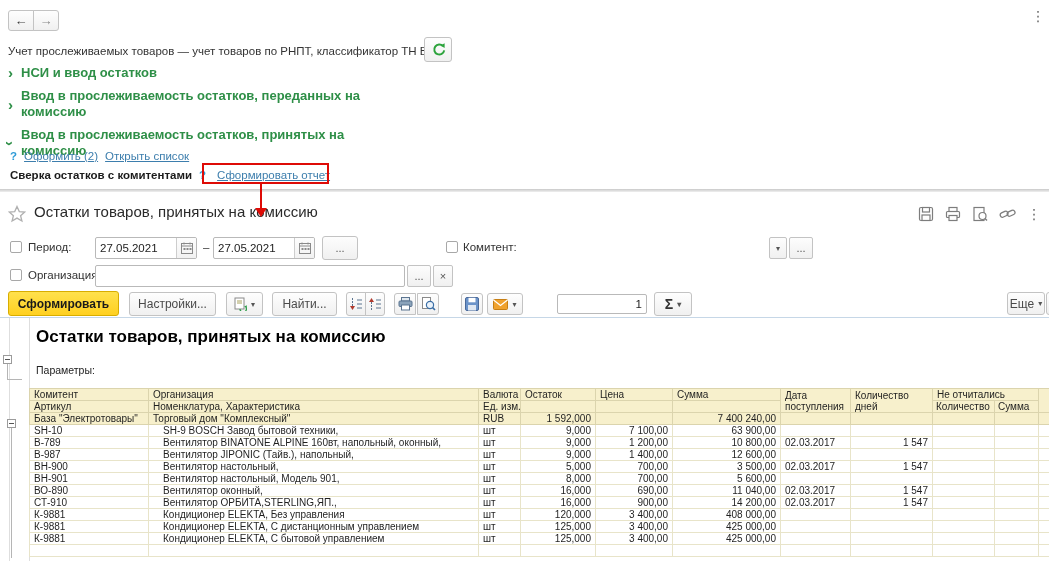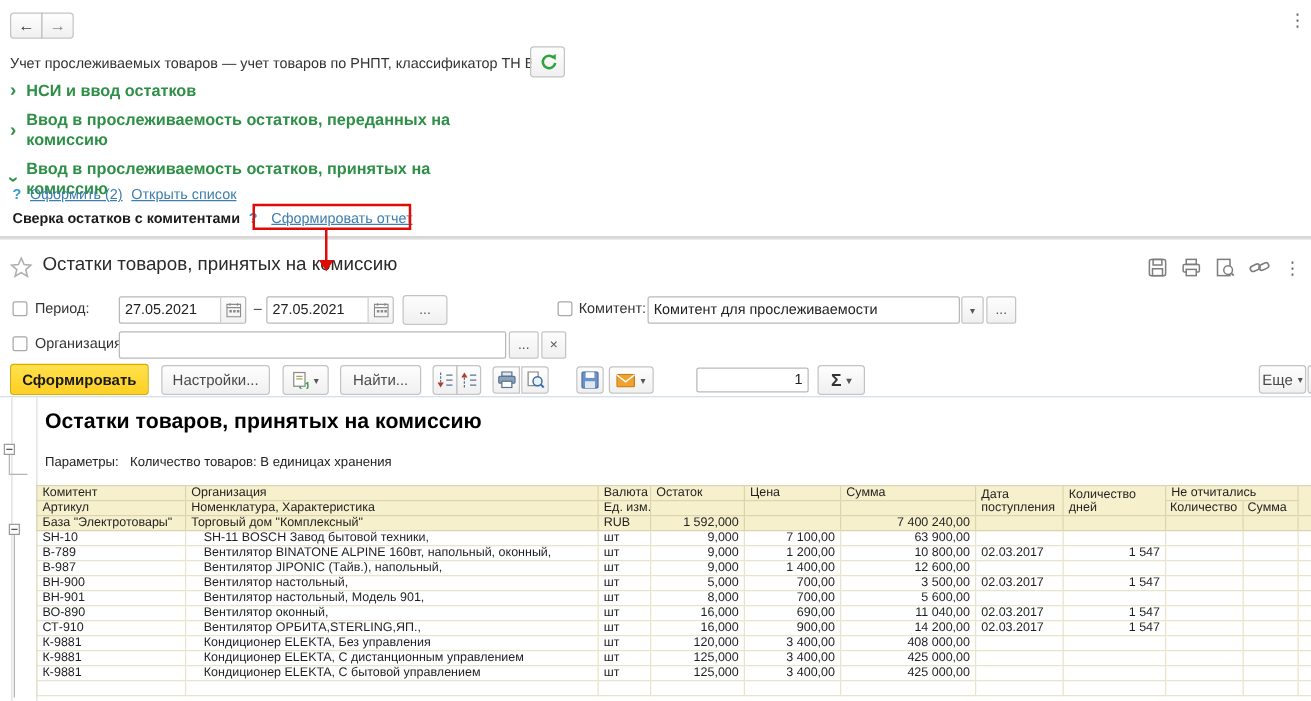--- a/index.html
+++ b/index.html
@@ -194,23 +194,20 @@
         <rect x="2.5" y="6" width="2" height="2" fill="#8a8a8a"></rect>
           <rect x="5.5" y="6" width="2" height="2" fill="#8a8a8a"></rect>
           <rect x="8.5" y="6" width="2" height="2" fill="#8a8a8a"></rect>
       </svg>
     </span>
   </div>
   <div class="smallbtn" style="left:322px; top:236px; width:36px; height:24px; border-radius:3px;">...</div>
 
   <div class="checkbox" style="left:446px; top:241px;"></div>
   <div class="flabel" style="left:463px; top:241px;">Комитент:</div>
-  <div class="input" style="left:518px; top:237px; width:250px; height:22px;">
-    <input value="Комитент для прослеживаемости" style="">
-  </div>
   <div class="smallbtn" style="left:769px; top:237px; width:18px; height:22px;">
       <span class="caret" style="font-size:8px;">▾</span>
     </div>
   <div class="smallbtn" style="left:789px; top:237px; width:24px; height:22px;">...</div>
 
   <div class="checkbox" style="left:10px; top:269px;"></div>
   <div class="flabel" style="left:28px; top:269px;">Организация:</div>
   <div class="input" style="left:95px; top:265px; width:310px; height:22px;">
     <input value="" style="">
   </div>
@@ -298,21 +295,20 @@
     <div class="gutter-line" style="left:9px;"></div>
     <div class="gutter-line" style="left:29px;"></div>
 
     <div class="abs" id="report-heading">Остатки товаров, принятых на комиссию</div>
 
     <div class="minusbox" style="left:3px; top:37px;"></div>
     <div class="gline" style="left:7px; top:46px; width:1px; height:15px;"></div>
     <div class="gline" style="left:7px; top:61px; width:15px; height:1px;"></div>
 
     <div class="params" style="left:36px; top:46px;">Параметры:</div>
-    <div class="params" style="left:104px; top:46px;">Количество товаров: В единицах хранения</div>
 
     <div class="minusbox" style="left:7px; top:101px;"></div>
     <div class="gline" style="left:11px; top:110px; width:1px; height:130px;"></div>
 
     <table id="report-table">
       <colgroup>
         <col style="width:119px">
           <col style="width:330px">
           <col style="width:42px">
           <col style="width:75px">
@@ -357,21 +353,21 @@
             <td class="num"></td>
             <td class="num">7 400 240,00</td>
             <td></td>
             <td class="num"></td>
             <td class="num"></td>
             <td class="num"></td>
             <td></td>
           </tr>
           <tr>
             <td>SH-10</td>
-            <td class="indent">SH-11 BOSCH Завод бытовой техники,</td>
+            <td class="indent">SH-9 BOSCH Завод бытовой техники,</td>
             <td>шт</td>
             <td class="num">9,000</td>
             <td class="num">7 100,00</td>
             <td class="num">63 900,00</td>
             <td></td>
             <td class="num"></td>
             <td class="num"></td>
             <td class="num"></td>
             <td></td>
           </tr>

